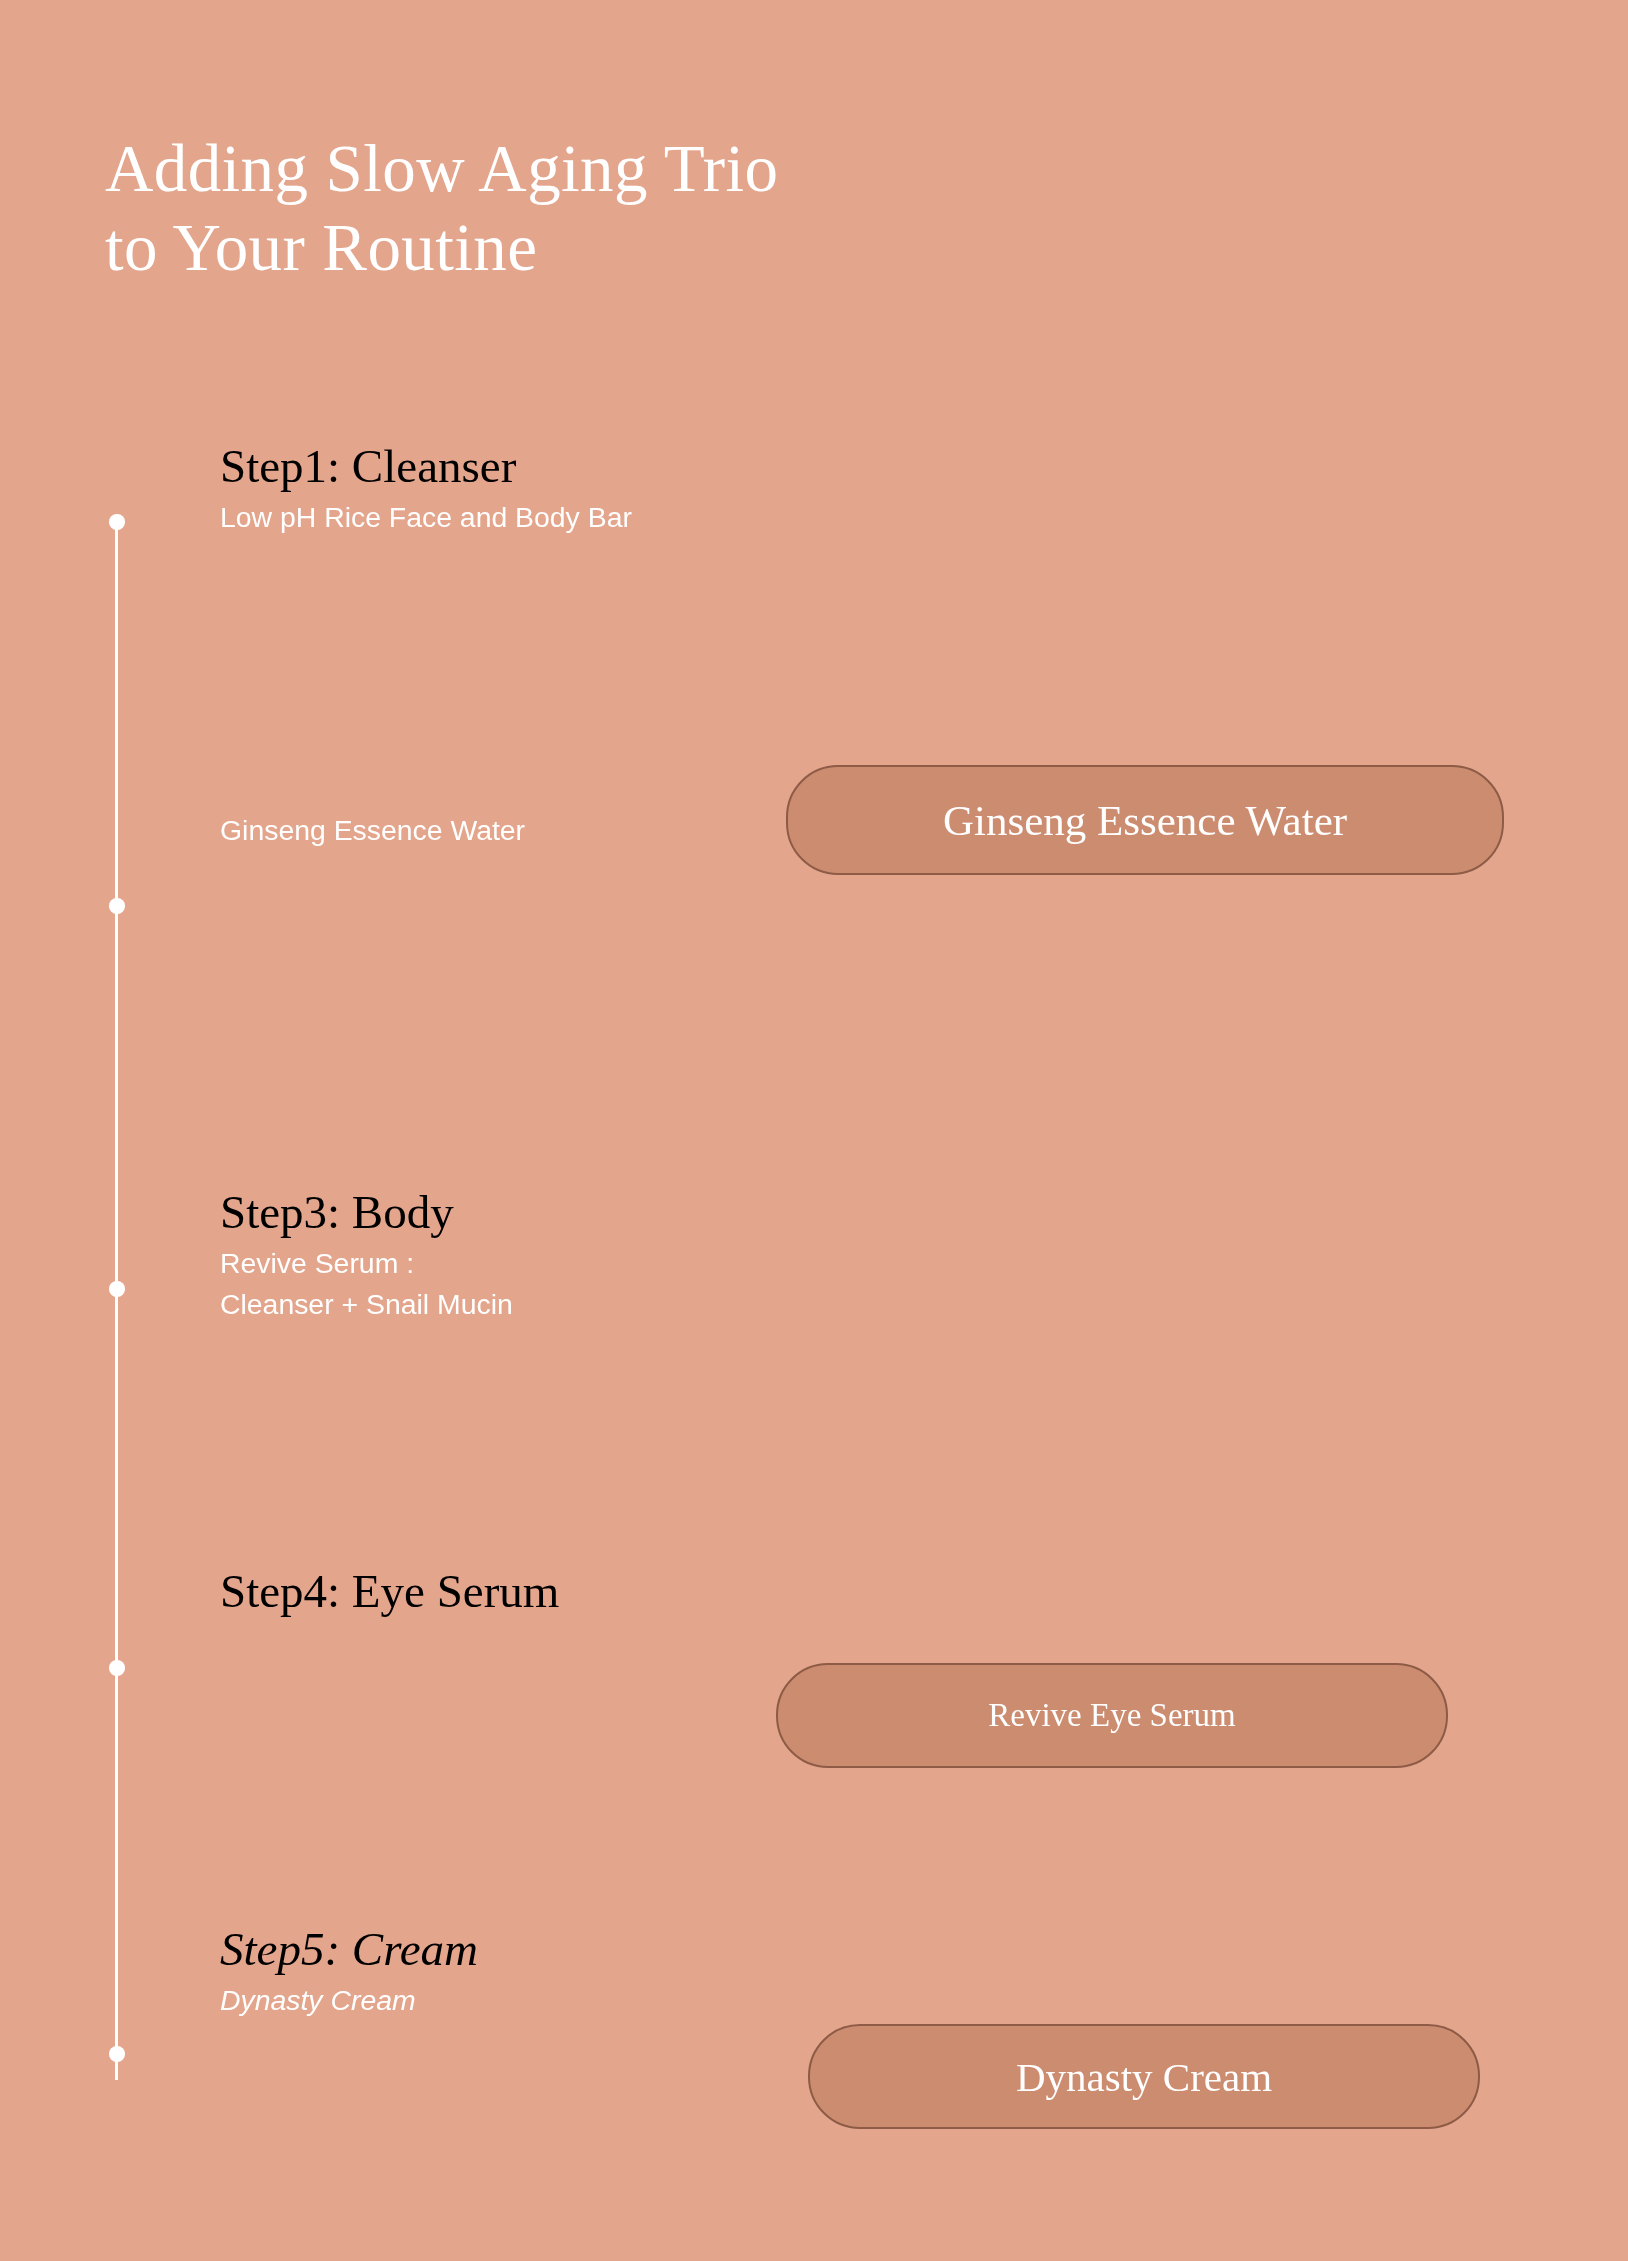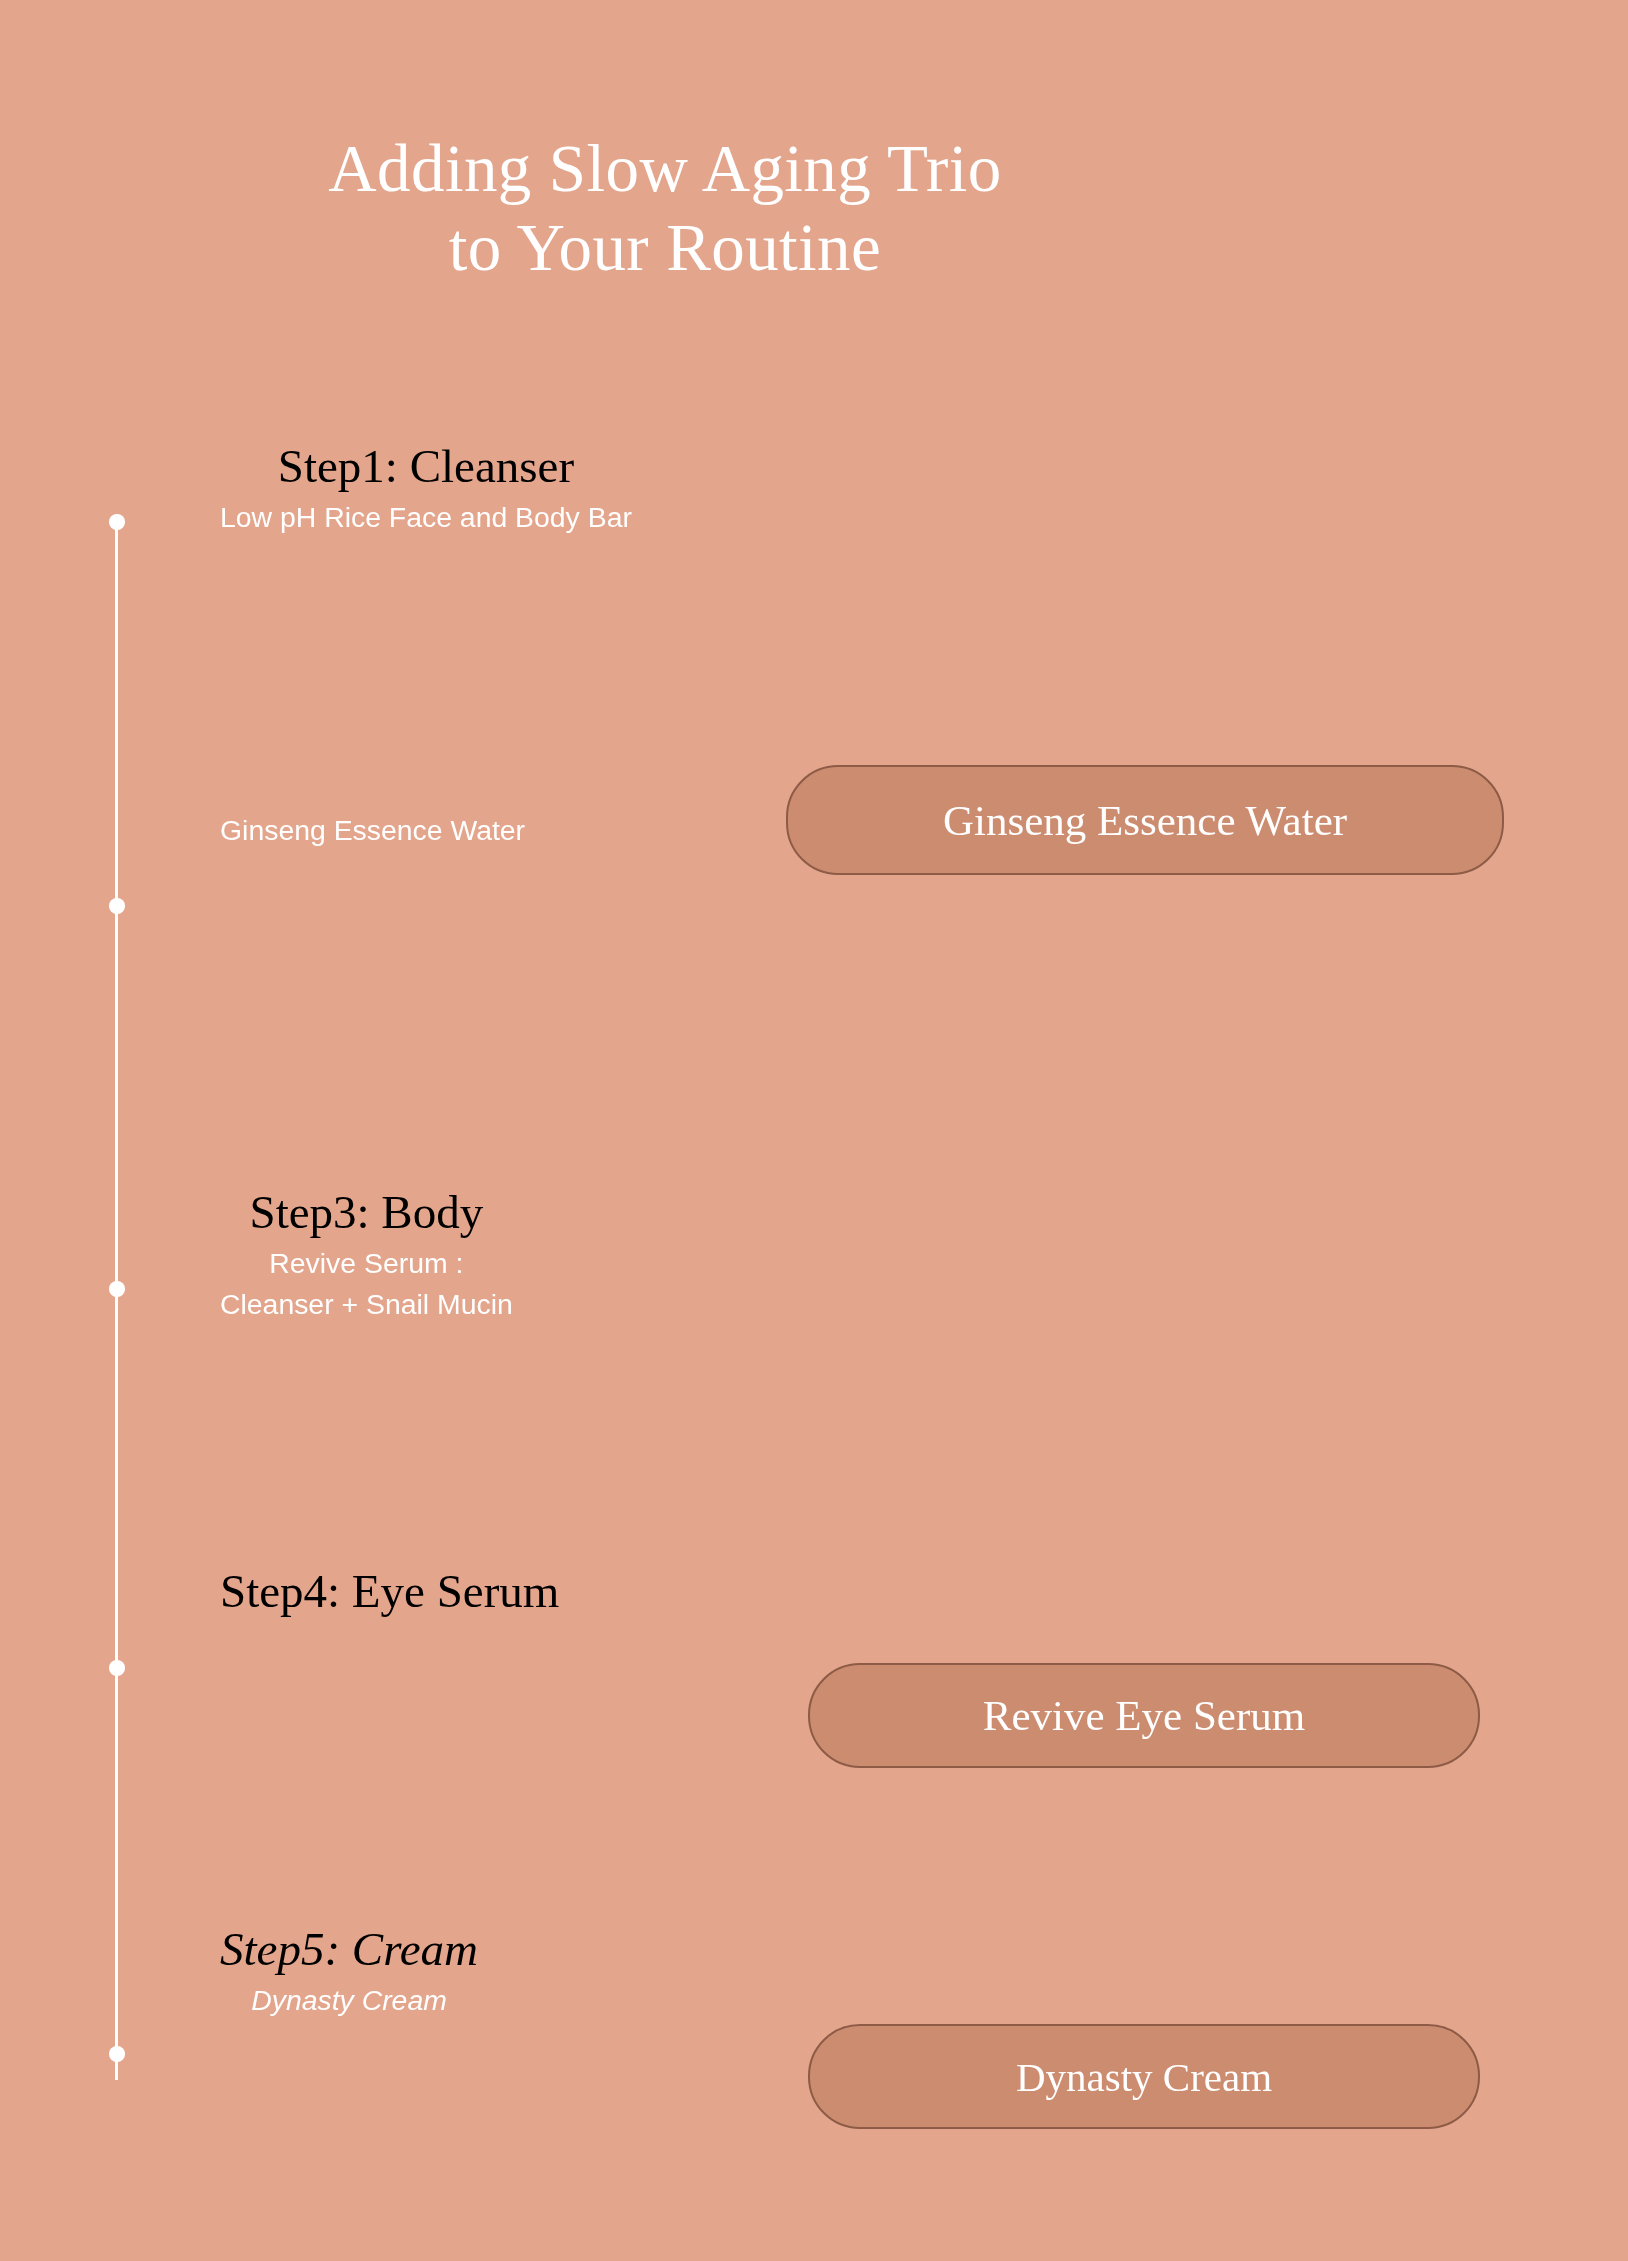--- a/index.html
+++ b/index.html
@@ -11,21 +11,20 @@
     height: 2261px;
     background: #e3a58c;
     font-family: "Liberation Sans", sans-serif;
     overflow: hidden;
     position: relative;
   }
   .page {
     position: relative;
     width: 1628px;
     height: 2261px;
-    text-align: center;
   }
 
   
   .title {
     position: absolute;
     left: 105px;
     top: 129px;
     width: 1120px;
     font-family: "Liberation Serif", serif;
     font-size: 67px;
@@ -123,18 +122,18 @@
     <div class="step-title">Step4: Eye Serum</div>
   </div>
 
   <div class="step" style="top:1924px;font-style:italic;">
     <div class="step-title">Step5: Cream</div>
     <div class="step-desc">Dynasty Cream</div>
   </div>
 
   <div class="pill" style="left:786px; top:765px; width:718px; height:110px; font-size:43px;">Ginseng Essence Water</div>
 
-  <div class="pill" style="left:808px; top:1663px; width:672px; height:105px; font-size:43px;">Revive Eye Serum</div>
+  <div class="pill" style="left:776px; top:1663px; width:672px; height:105px; font-size:33px;">Revive Eye Serum</div>
 
   <div class="pill" style="left:808px; top:2024px; width:672px; height:105px; font-size:41px;">Dynasty Cream</div>
 
 </div>
 
 
 </body></html>

